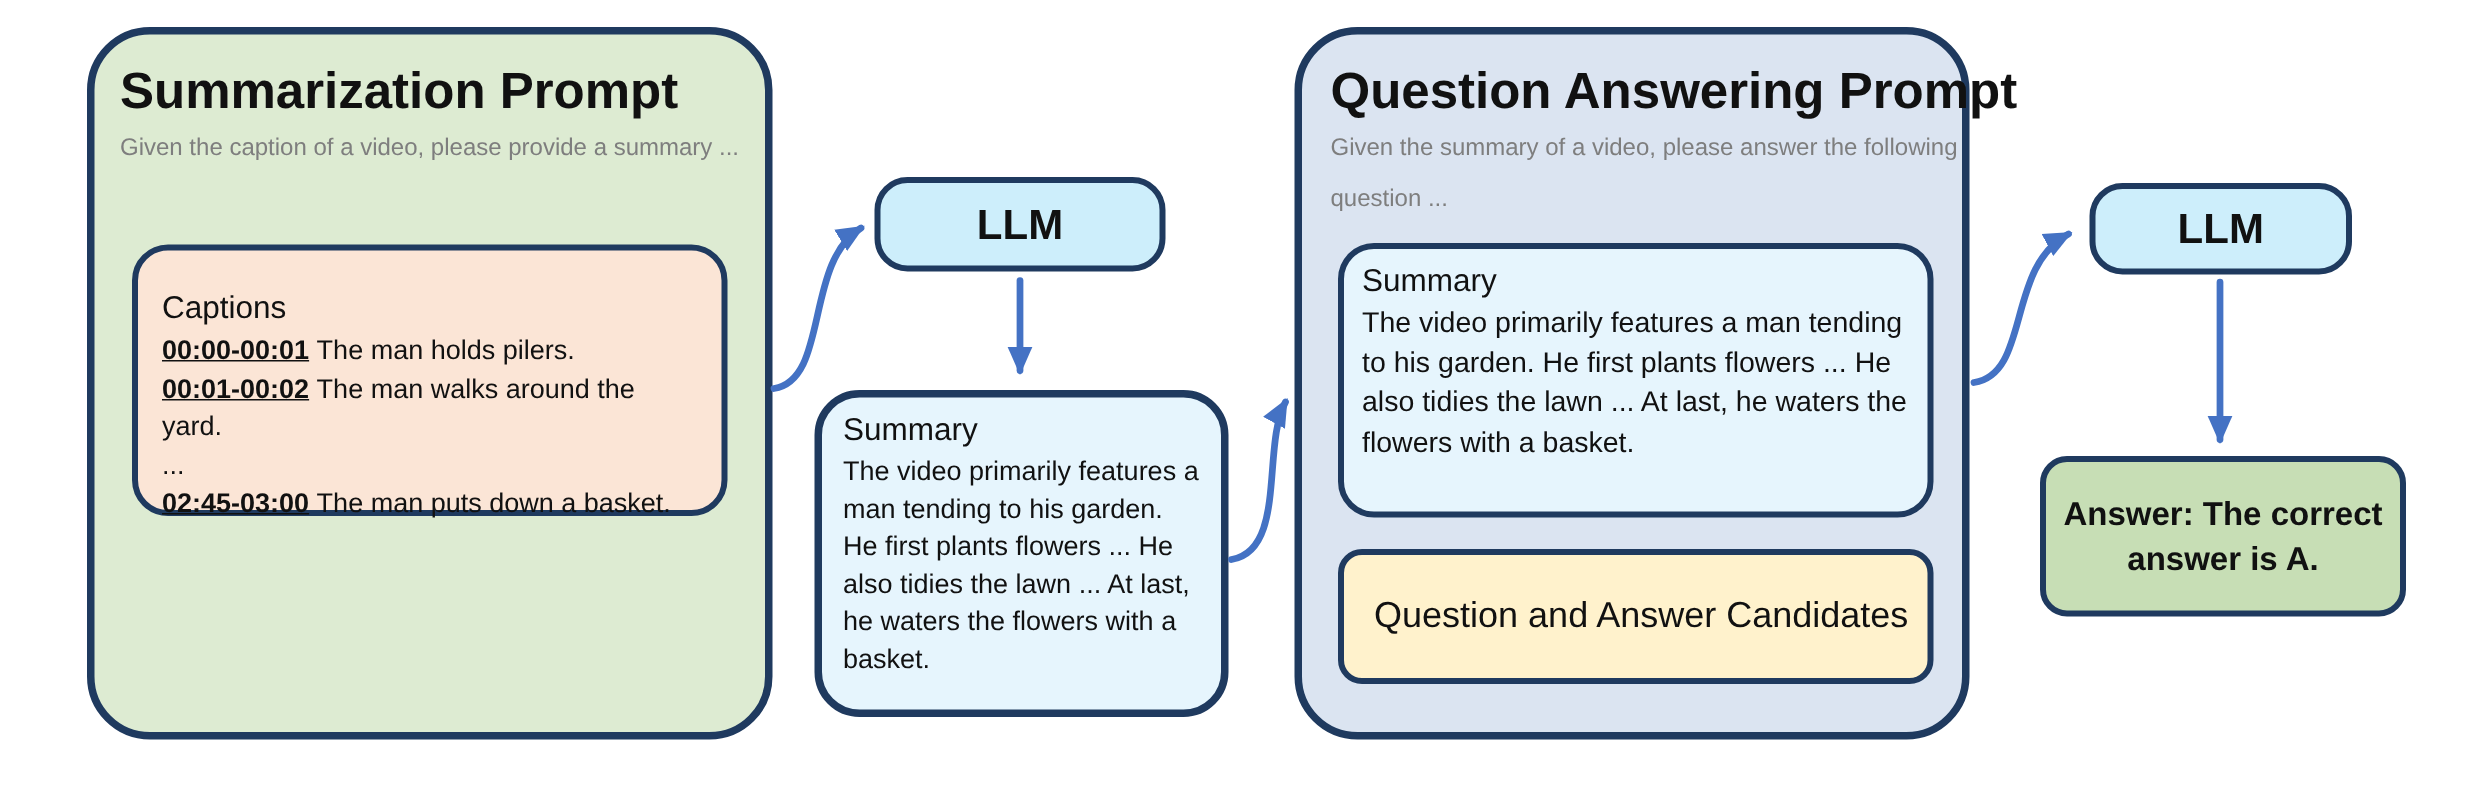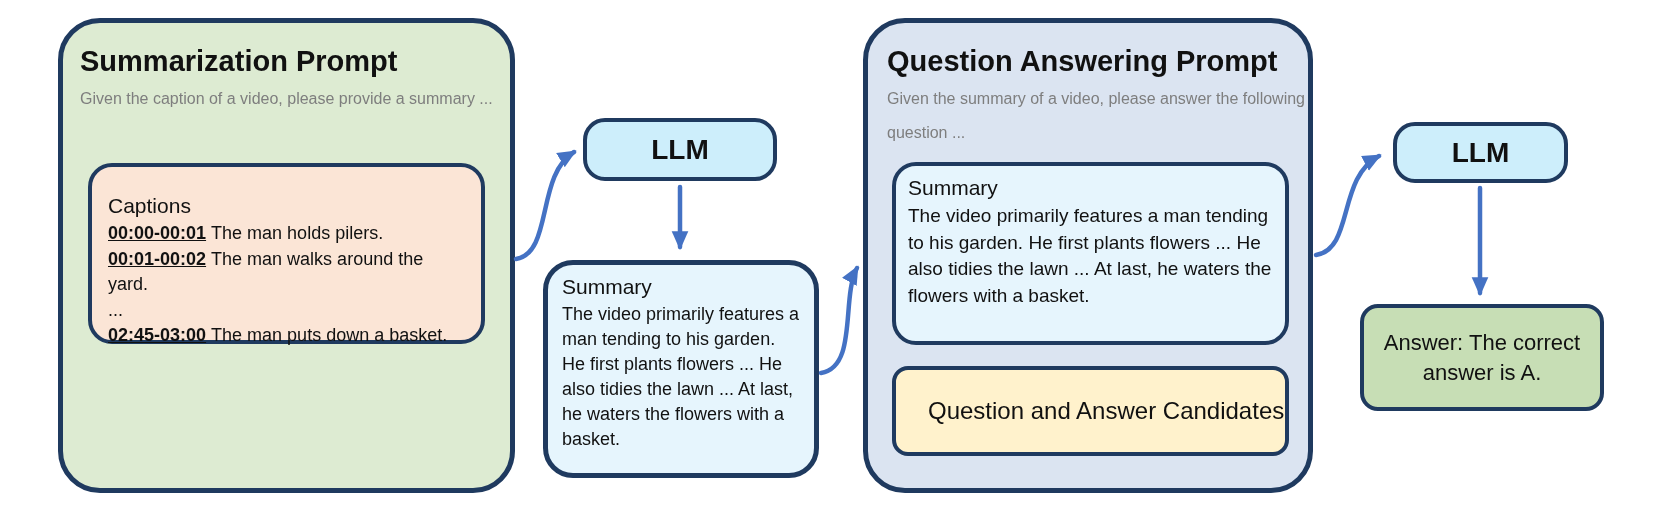--- a/index.html
+++ b/index.html
@@ -24,21 +24,21 @@
     color:var(--text);
     overflow:hidden;
   }
   .abs{position:absolute;box-sizing:border-box;}
 
   
   .panel{border:5px solid var(--navy);border-radius:42px;}
   .panel.green{background:var(--panel-green);}
   .panel.blue{background:var(--panel-blue);}
 
-  .panel-title{font-size:29px;font-weight:bold;line-height:34px;white-space:nowrap;}
+  .panel-title{font-size:34px;font-weight:bold;line-height:34px;white-space:nowrap;}
   .panel-subtitle{font-size:16px;line-height:34px;color:var(--muted-text);}
 
   
   .card{border:4px solid var(--navy);border-radius:24px;box-sizing:border-box;}
   .card.pink{background:var(--captions-pink);padding:25px 16px;}
   .card.lightblue{background:var(--summary-blue);padding:8px 16px;}
 
   .card-heading{font-size:21px;line-height:27px;margin-bottom:2px;}
   .caption-line{font-size:18px;line-height:25.5px;}
   .caption-time{font-weight:bold;margin-right:5px;text-decoration:underline;}
@@ -52,21 +52,21 @@
     border:4.5px solid var(--navy);
     border-radius:22px;
     display:flex;align-items:center;justify-content:center;
     font-size:28px;font-weight:bold;
   }
   .candidates-solid{
     background:var(--candidates-yellow);
     border:4px solid var(--navy);
     border-radius:16px;
     display:flex;align-items:center;
-    padding-left:32px;
+    padding-left:20px;
     font-size:24px;
   }
   .answer-box{
     background:var(--answer-green);
     border:4px solid var(--navy);
     border-radius:18px;
     display:flex;align-items:center;justify-content:center;
     text-align:center;
     font-size:22px;line-height:30px;
     padding:0 10px;
@@ -122,21 +122,21 @@
   </div>
 
   <div class="abs candidates-solid" style="left:892px;top:366px;width:397px;height:90px;">
     <span>Question and Answer Candidates</span>
   </div>
 
   <div class="abs llm-box" style="left:1393px;top:122px;width:175px;height:61px;">
     <span>LLM</span>
   </div>
 
-  <div class="abs answer-box" style="left:1360px;top:304px;width:244px;height:107px;">
+  <div class="abs answer-box" style="left:1360px;top:304px;width:244px;height:107px;font-weight:bold;">
     <span>Answer: The correct answer is A.</span>
   </div>
 
   <svg class="overlay" viewBox="0 0 1660 532">
     <defs>
       <marker id="ah" viewBox="0 0 10 10" refX="8" refY="5" markerWidth="4.4" markerHeight="4.4" orient="auto">
         <path class="ah" d="M0,0.8 L9.5,5 L0,9.2 Z"></path>
       </marker>
     </defs>
     <path class="arrow" marker-end="url(#ah)" d="M 516 259 C 553 253, 536 175, 574 152"></path>

